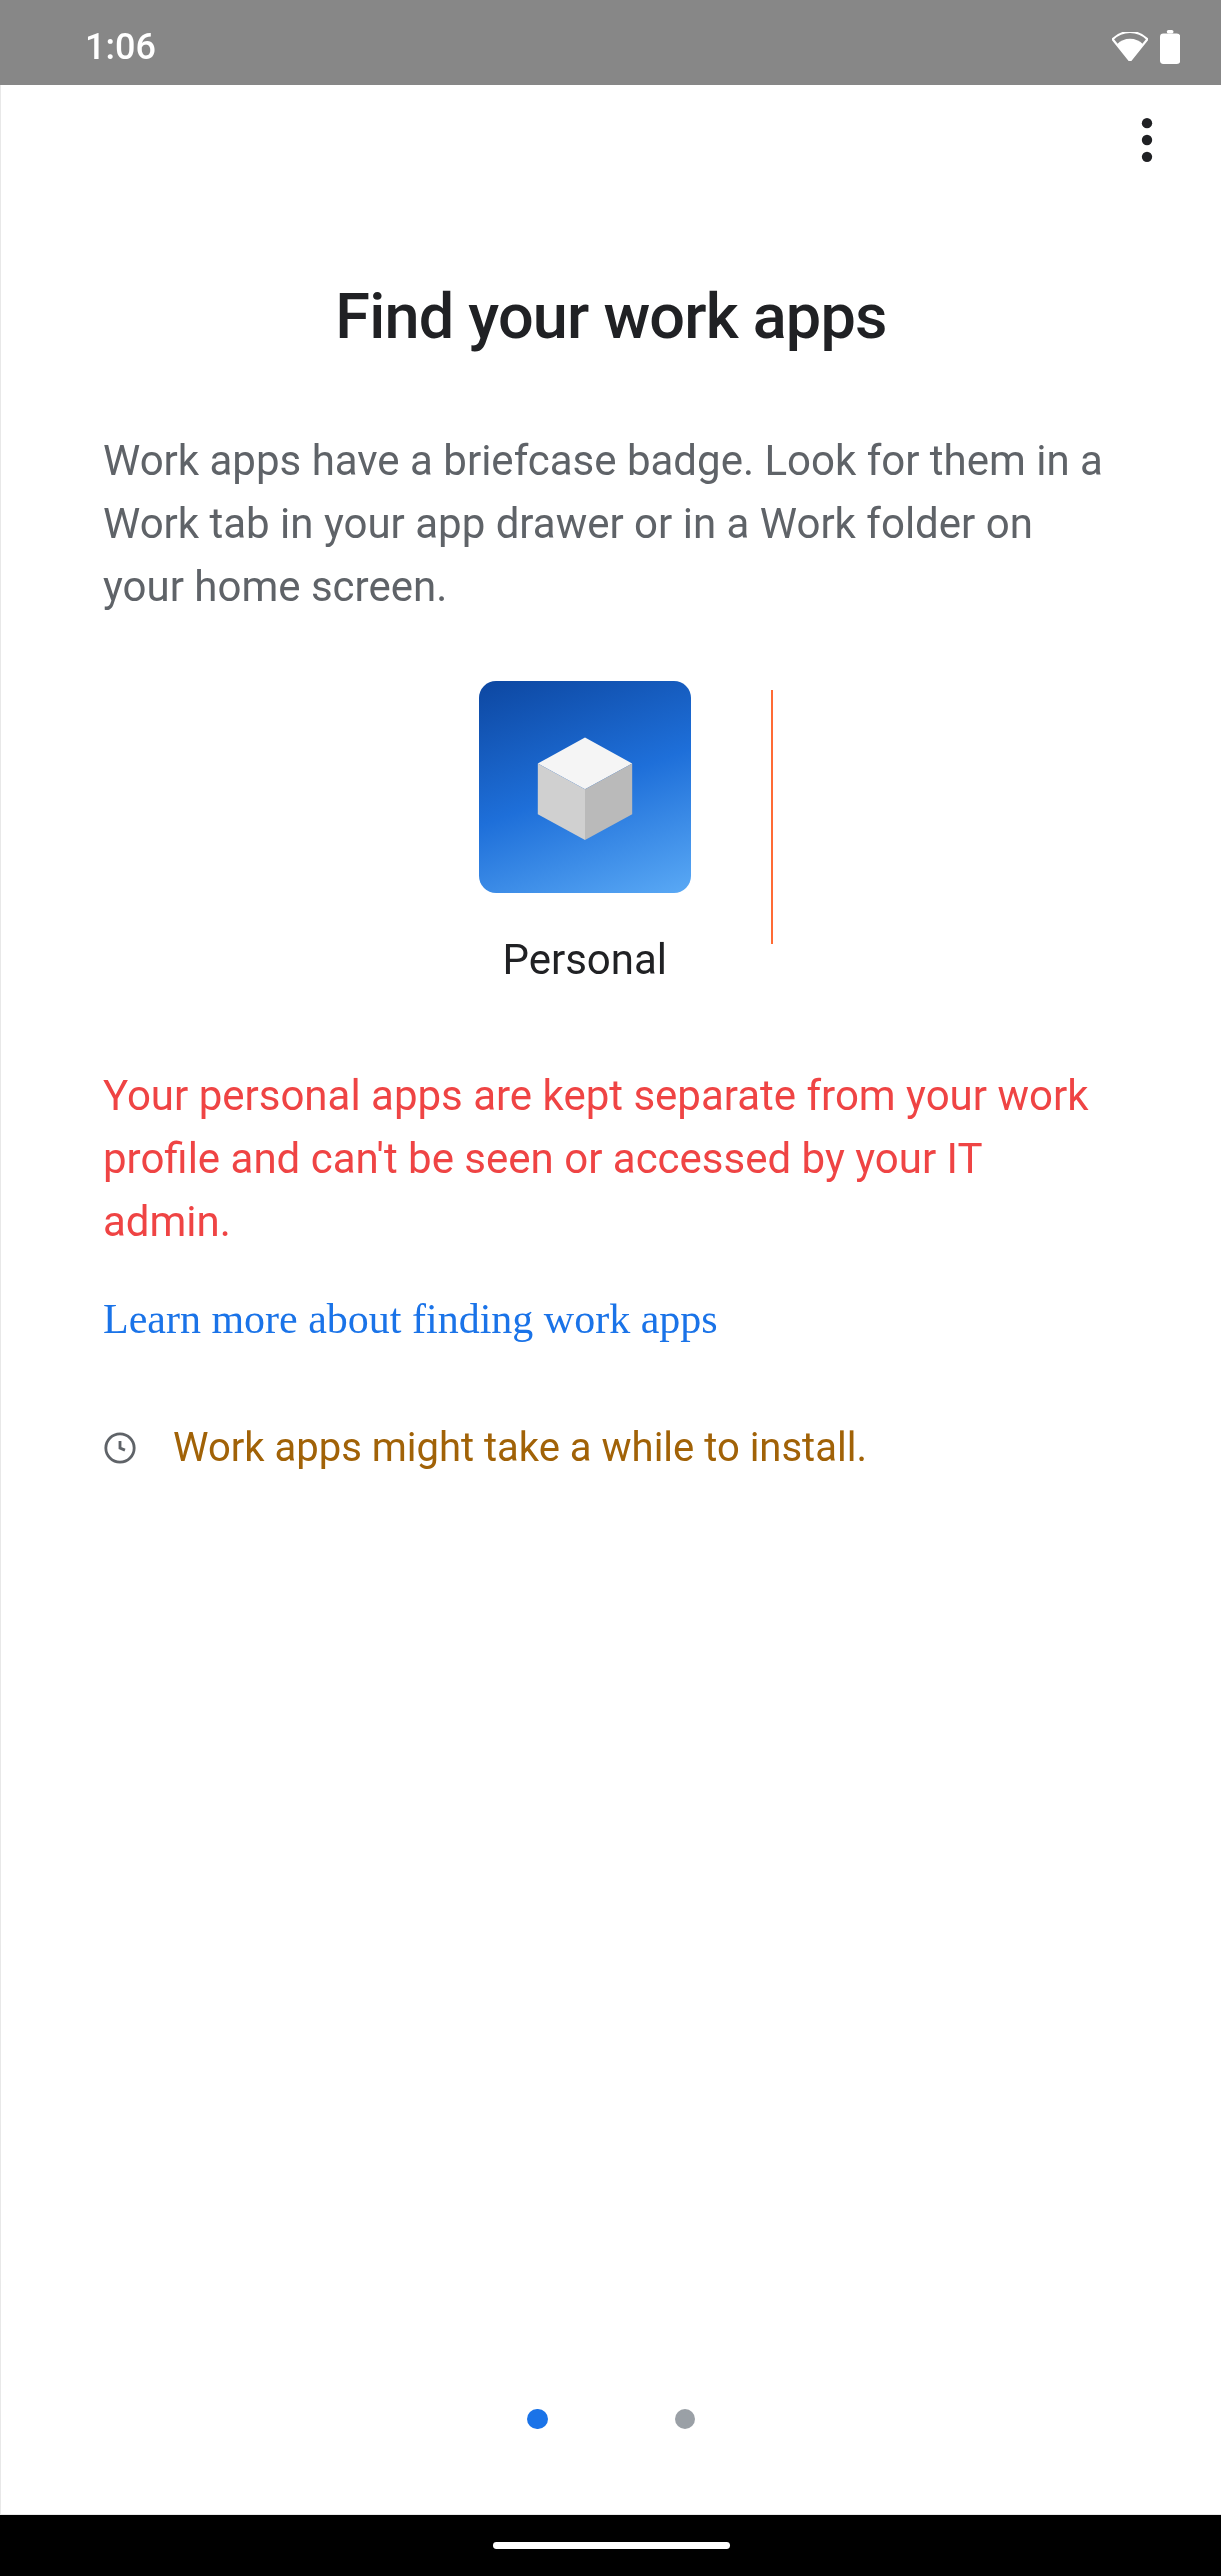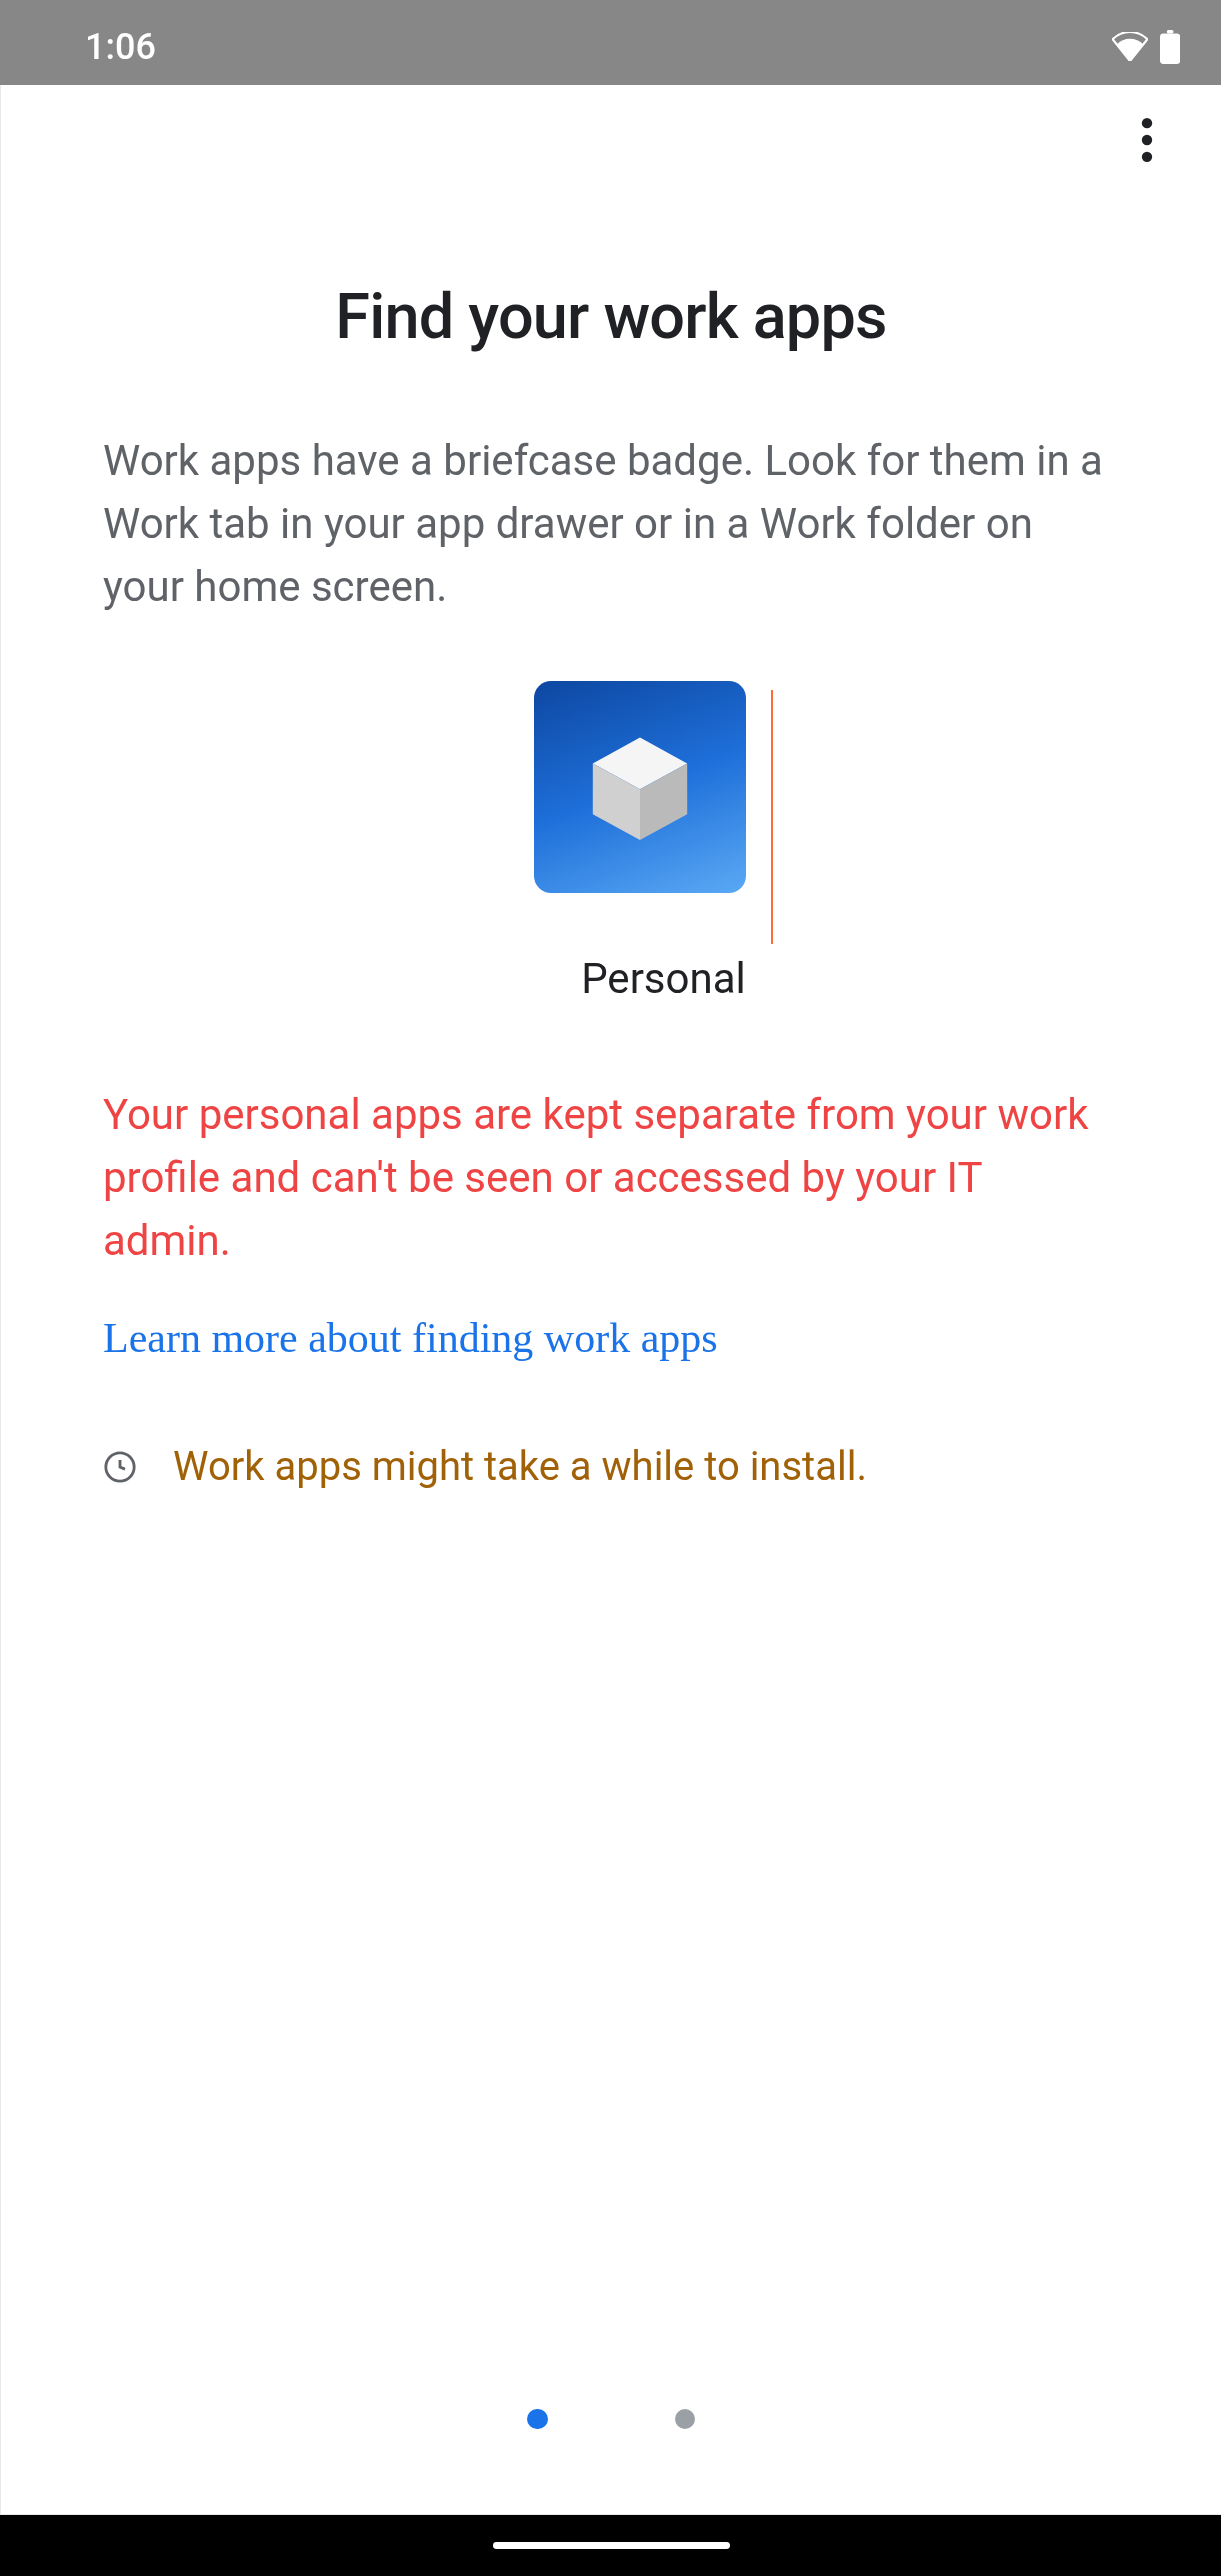--- a/index.html
+++ b/index.html
@@ -89,23 +89,22 @@
     .apps-row {
       display: flex;
       align-items: flex-start;
       justify-content: center;
       gap: 0;
       margin-bottom: 80px;
     }
     .app-item {
       display: flex;
       flex-direction: column;
-      align-items: flex-end;
+      align-items: center;
       width: 322px;
-      gap: 19px;
     }
     .app-icon-wrap {
       position: relative;
       width: 212px;
       height: 212px;
       margin-bottom: 42px;
     }
     .app-icon {
       width: 212px;
       height: 212px;

